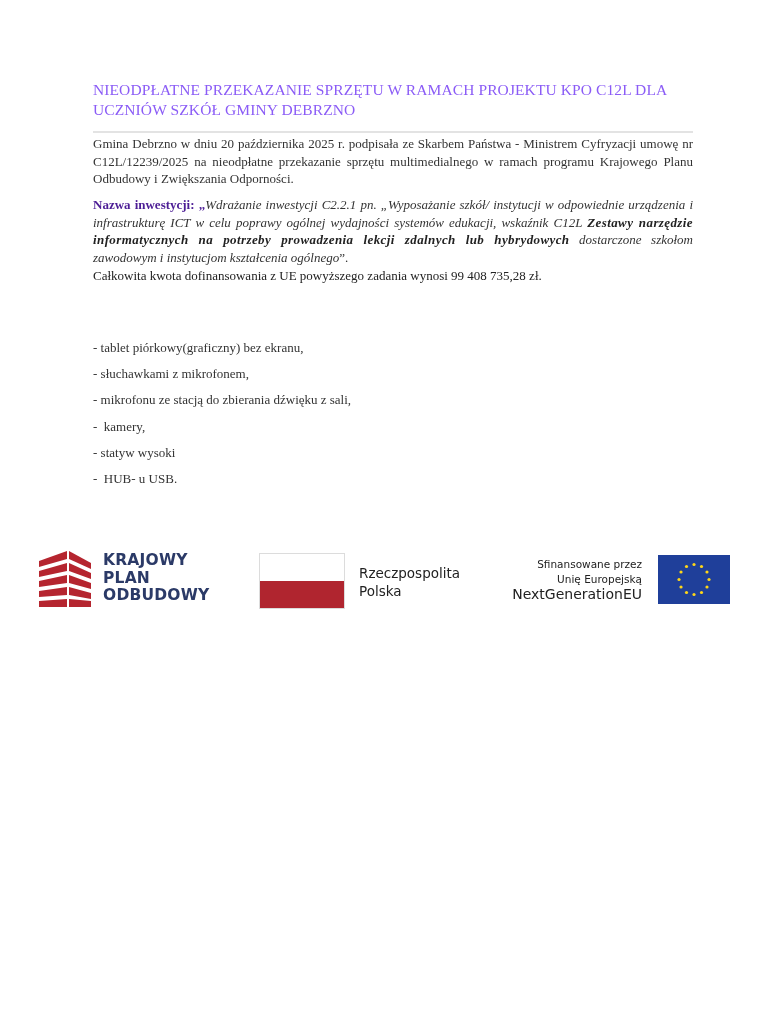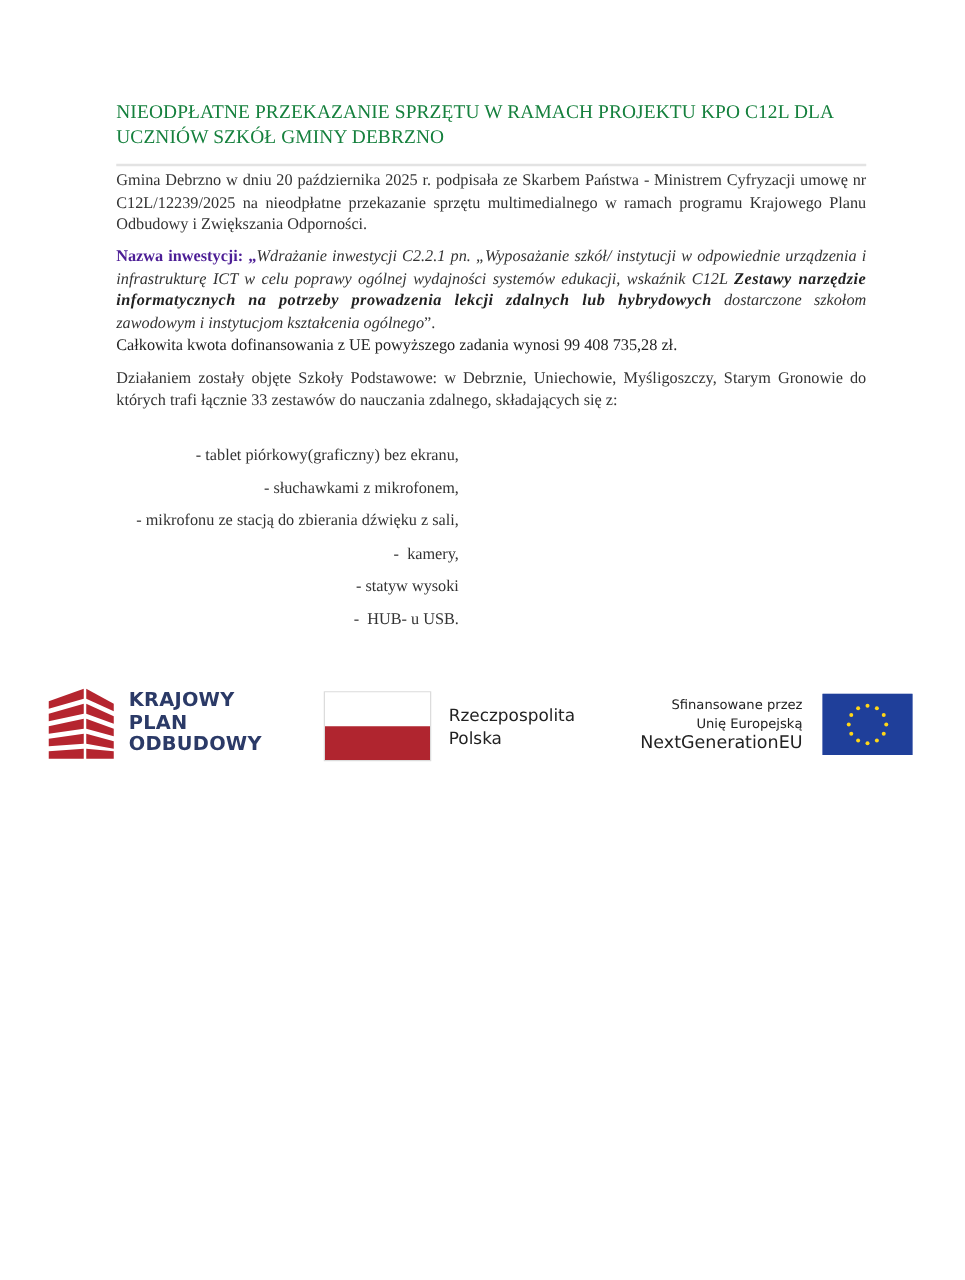--- a/index.html
+++ b/index.html
@@ -1,41 +1,41 @@
 <!DOCTYPE html>
 <html><head>
   <meta charset="utf-8">
   <style>
     html, body { margin: 0; padding: 0; background: #ffffff; }
     body { width: 772px; height: 1024px; position: relative; overflow: hidden; }
     .page { position: absolute; left: 0; top: 0; width: 772px; height: 1024px; }
     .title {
       position: absolute; left: 93px; top: 80px; width: 600px;
       font-family: "Liberation Serif", serif; font-size: 15.5px; line-height: 20px;
-      color: #15803d; text-transform: uppercase; margin: 0; font-weight: normal;
+      color: #8b5cf6; text-transform: uppercase; margin: 0; font-weight: normal;
       letter-spacing: 0.1px;
     }
     .rule {
       position: absolute; left: 93px; top: 131px; width: 600px; height: 2px;
       background: #e3e3e3;
     }
     .body-text {
       position: absolute; left: 93px; width: 600px;
       font-family: "Liberation Serif", serif; font-size: 13px; line-height: 17.5px;
       color: #333333; margin: 0; text-align: justify;
     }
     .p1 { top: 135px; }
     .p2 { top: 196px; }
     .p3 { top: 267px; font-weight: normal; color: #222; }
     .p4 { top: 293px; }
     .b { font-weight: bold; font-style: normal; color: #4c1d95; }
     .i { font-style: italic; }
     .bi { font-style: italic; font-weight: bold; color: #222; letter-spacing: 0.4px; }
-    .list { position: absolute; left: 93px; top: 339px; margin: 16px; padding: 0; list-style: none;
-      font-family: "Liberation Serif", serif; font-size: 13px; color: #333333; text-align: right; }
+    .list { position: absolute; left: 93px; top: 339px; margin: 0; padding: 0; list-style: none;
+      font-family: "Liberation Serif", serif; font-size: 13px; color: #333333; }
     .list li { height: 26.2px; line-height: 17px; white-space: pre; }
 
     .logos { position: absolute; left: 0; top: 541px; width: 758px; height: 80px; }
     .kpo { position: absolute; left: 37px; top: 8px; width: 200px; height: 64px; }
     .kpo-mark { position: absolute; left: 0; top: 0; width: 56px; height: 60px; }
     .kpo-text { position: absolute; left: 66px; top: 3px;
       font-family: "DejaVu Sans", sans-serif; font-weight: bold; font-size: 15.5px; line-height: 17.5px;
       color: #2b3a67; letter-spacing: 0.2px; }
     .kpo-text div { white-space: nowrap; }
     .rp { position: absolute; left: 259px; top: 12px; width: 230px; height: 60px; }
@@ -56,21 +56,20 @@
 <div class="page">
   <h1 class="title">NIEODPŁATNE PRZEKAZANIE SPRZĘTU W RAMACH PROJEKTU KPO C12L DLA UCZNIÓW SZKÓŁ GMINY DEBRZNO</h1>
   <div class="rule"></div>
 
   <p class="body-text p1">Gmina Debrzno w dniu 20 października 2025 r. podpisała ze Skarbem Państwa -  Ministrem Cyfryzacji umowę nr C12L/12239/2025 na nieodpłatne przekazanie sprzętu multimedialnego w ramach programu Krajowego Planu Odbudowy i Zwiększania Odporności.</p>
 
   <p class="body-text p2"><span class="b">Nazwa inwestycji: „</span><span class="i">Wdrażanie inwestycji C2.2.1 pn. „Wyposażanie szkół/ instytucji w odpowiednie urządzenia i infrastrukturę ICT w celu poprawy ogólnej wydajności systemów edukacji, wskaźnik C12L </span><span class="bi">Zestawy narzędzie informatycznych na potrzeby prowadzenia lekcji zdalnych lub hybrydowych</span><span class="i"> dostarczone szkołom zawodowym i instytucjom kształcenia ogólnego</span><span>”.</span></p>
 
   <p class="body-text p3">Całkowita kwota dofinansowania z UE powyższego zadania wynosi 99 408 735,28 zł.</p>
 
-  <p class="body-text p4">Działaniem zostały objęte Szkoły Podstawowe: w Debrznie, Uniechowie, Myśligoszczy, Starym Gronowie do których trafi  łącznie 33 zestawów do nauczania zdalnego, składających się z:</p>
 
   <ul class="list">
     <li>- tablet piórkowy(graficzny) bez ekranu,</li>
     <li>- słuchawkami z mikrofonem,</li>
     <li>- mikrofonu ze stacją do zbierania dźwięku z sali,</li>
     <li>-  kamery,</li>
     <li>- statyw wysoki</li>
     <li>-  HUB- u USB.</li>
   </ul>
 

